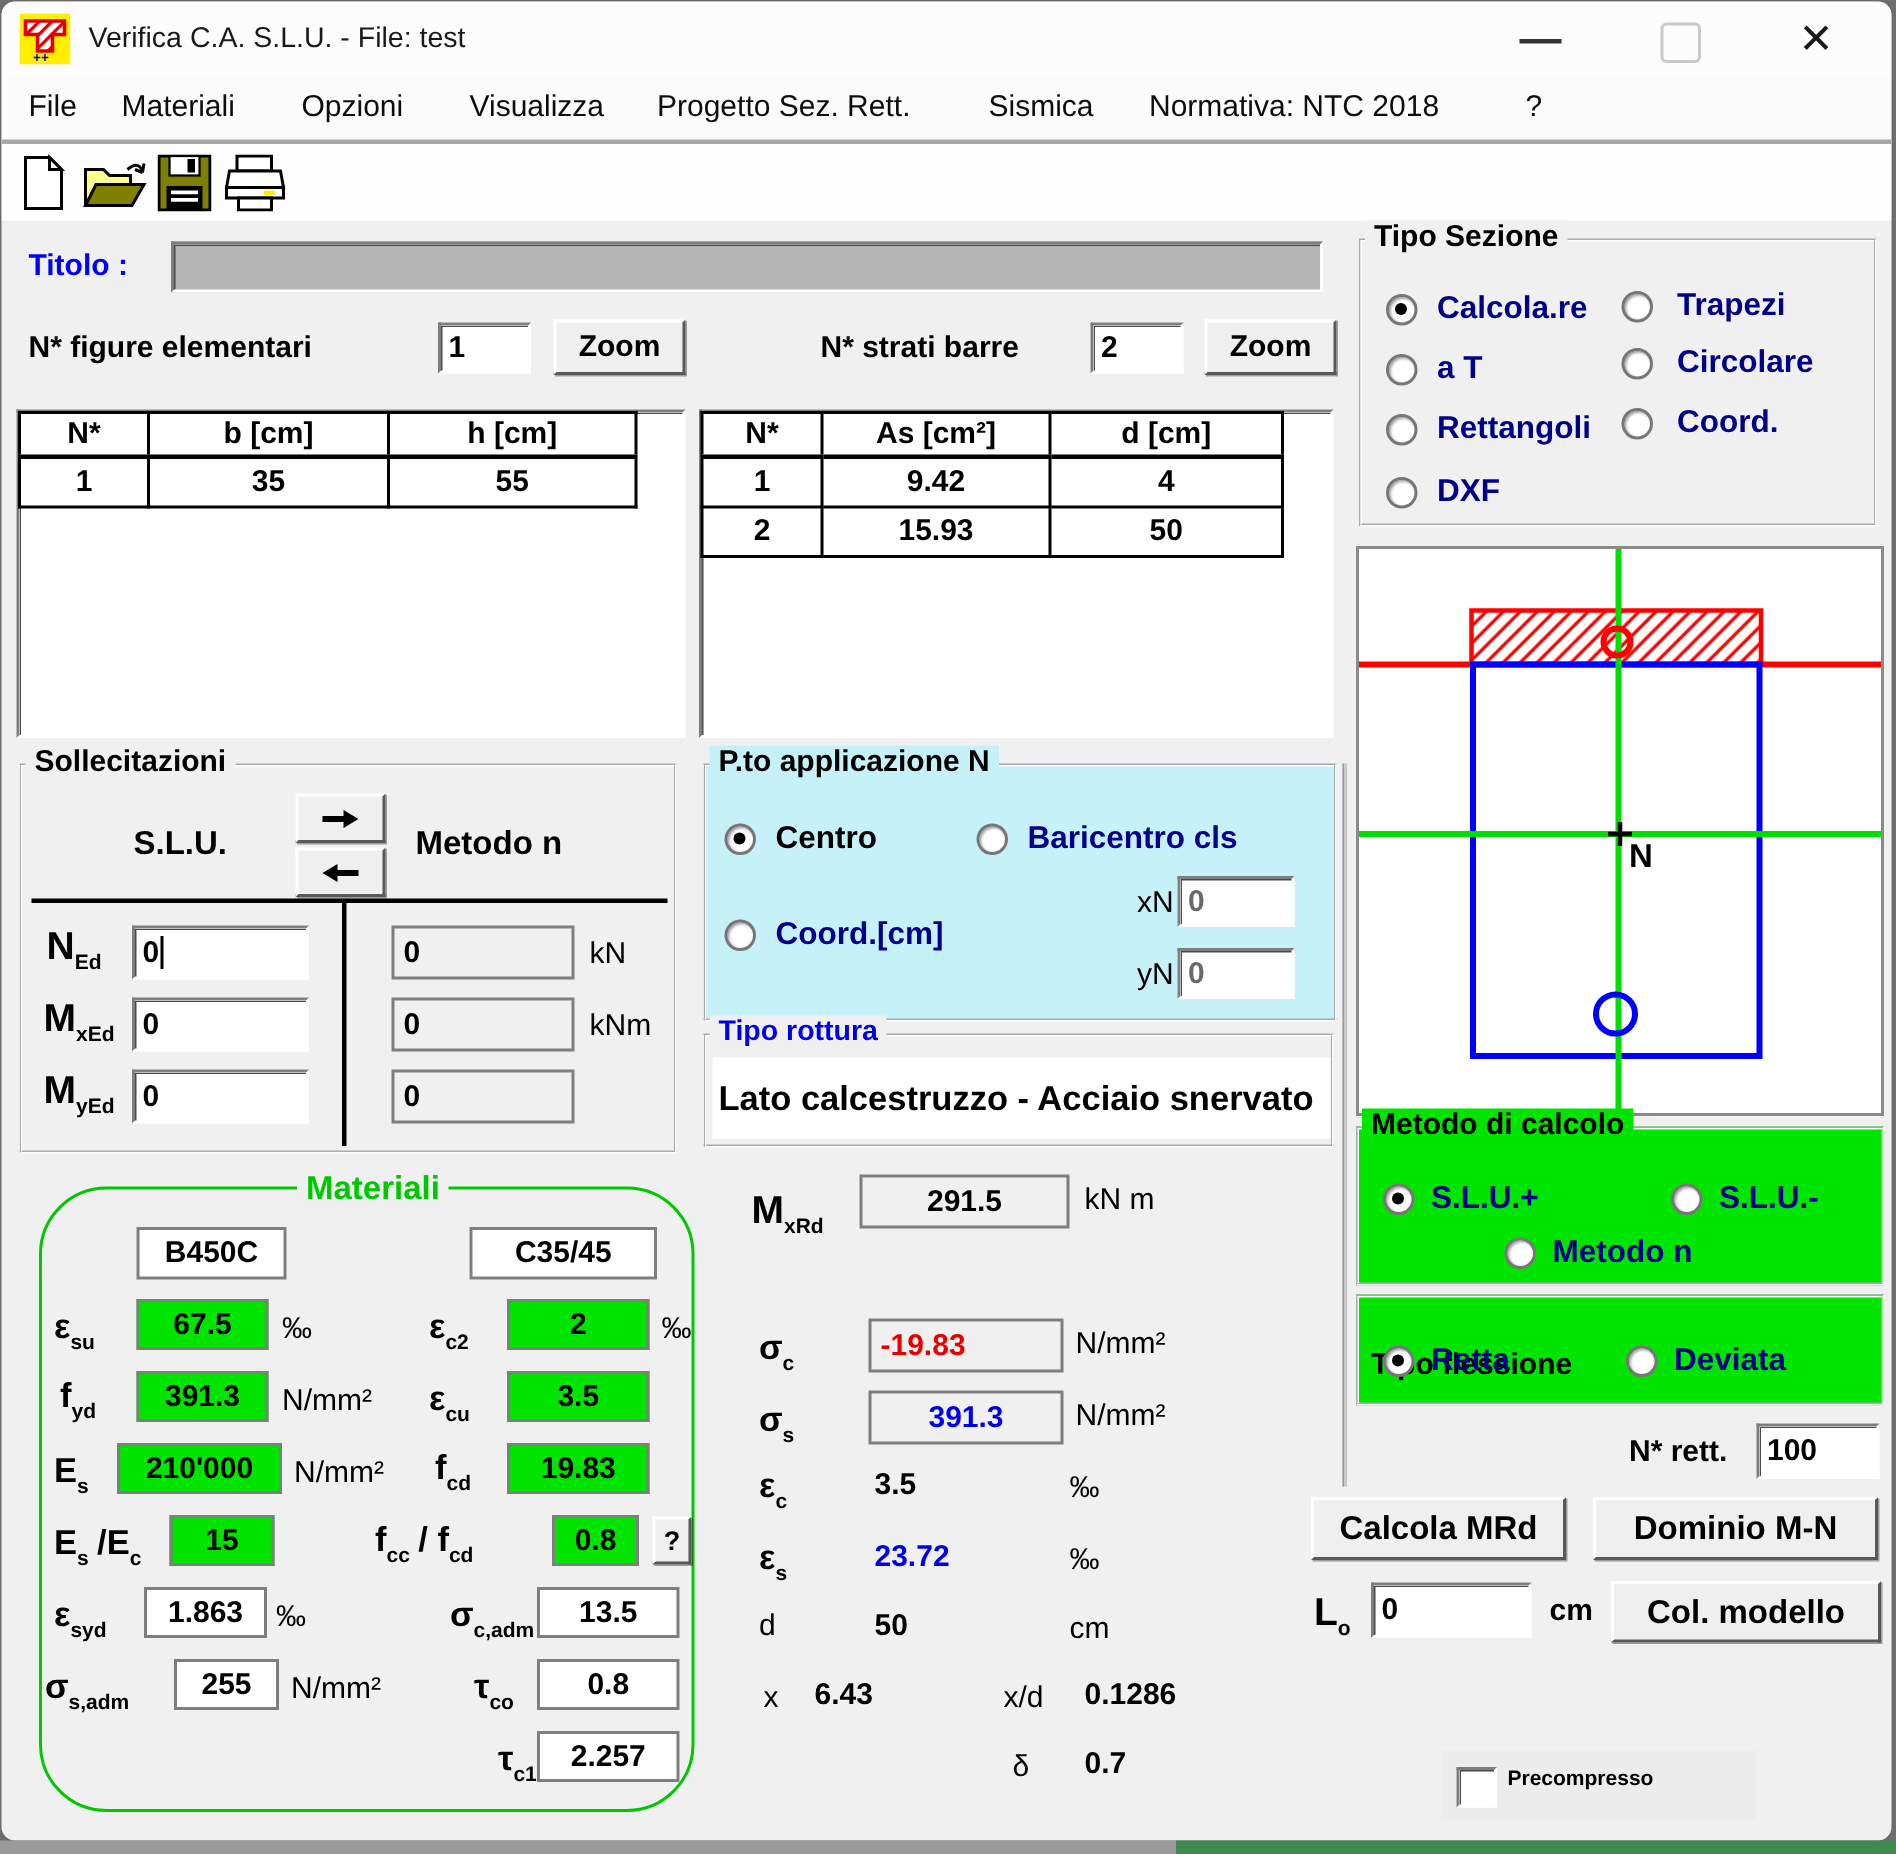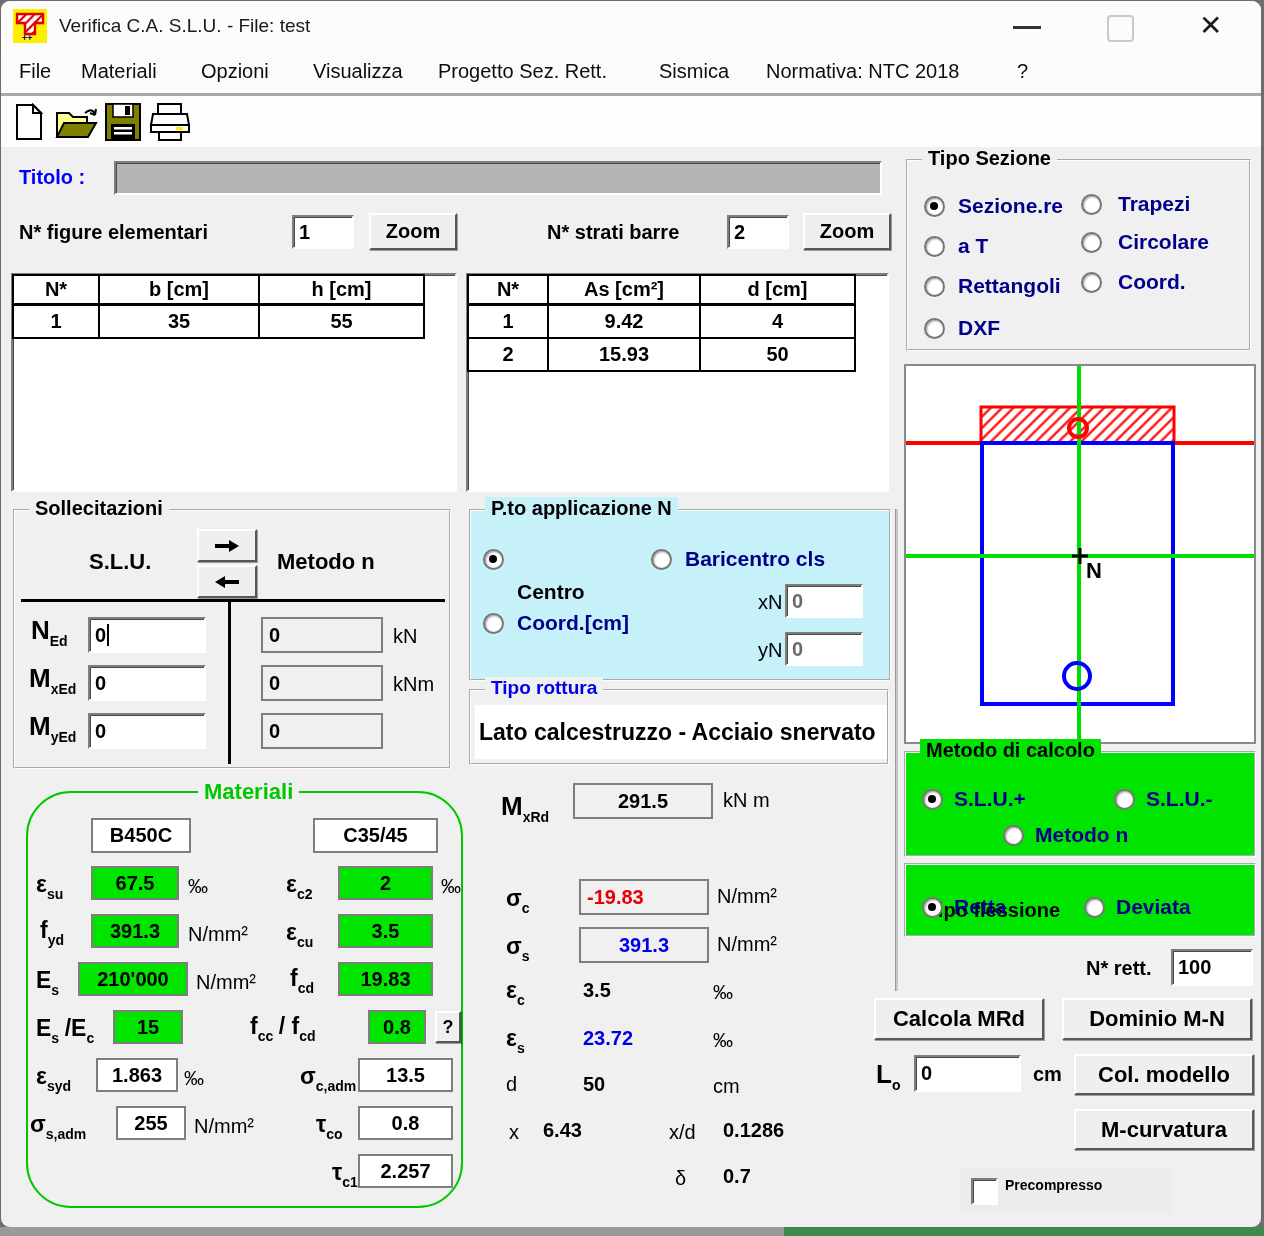--- a/index.html
+++ b/index.html
@@ -7,21 +7,21 @@
   #win{position:absolute;left:0;top:0;width:1260px;height:1226px;background:#f0f0f0;border:1px solid #6a6a6a;border-radius:10px;overflow:hidden;}
   .abs{position:absolute;}
   .lbl{position:absolute;font-weight:bold;font-size:20px;color:#000;white-space:nowrap;}
   .nav{color:#000089;}
   .blu{color:#0000e8;}
   .red{color:#e80000;}
   .sunken{background:#fff;border-top:2px solid #7e7e7e;border-left:2px solid #7e7e7e;border-bottom:2px solid #fff;border-right:2px solid #fff;box-shadow:inset 1px 1px 0 #4a4a4a;}
   input.fld{font-family:"Liberation Sans",sans-serif;font-weight:bold;font-size:20px;padding:1px 5px;box-sizing:border-box;outline:none;}
   .btn3d{position:absolute;background:#efefef;border-top:2px solid #fff;border-left:2px solid #fff;border-right:2px solid #585858;border-bottom:2px solid #585858;box-shadow:1px 1px 0 rgba(0,0,0,.35);display:flex;align-items:center;justify-content:center;font-weight:bold;font-size:20px;color:#000;cursor:pointer;box-sizing:border-box;}
   .groove{position:absolute;border:2px groove #fdfdfd;box-sizing:border-box;}
-  .gtitle{position:absolute;top:-14px;left:14px;padding:0 6px;font-weight:bold;font-size:20px;white-space:nowrap;}
+  .gtitle{position:absolute;top:-14px;left:2px;padding:0 6px;font-weight:bold;font-size:20px;white-space:nowrap;}
   .radio{position:absolute;width:21px;height:21px;border-radius:50%;background:#fff;border:2px solid #767676;box-shadow:inset 1px 1px 2px rgba(0,0,0,.4);box-sizing:border-box;cursor:pointer;}
   .radio.on::after{content:"";position:absolute;left:4px;top:4px;width:8px;height:8px;border-radius:50%;background:#000;}
   .rlbl{position:absolute;font-weight:bold;font-size:21px;white-space:nowrap;cursor:pointer;}
   .vbox{position:absolute;display:flex;align-items:center;justify-content:center;font-weight:bold;font-size:20px;border:2px solid #7e7e7e;box-sizing:border-box;background:#fff;}
   .gbox{background:#00e400;}
   .flatbox{background:#f0f0f0;justify-content:flex-start;padding-left:6px;}
   .sym{font-weight:bold;font-size:23px;}
   .sym2{font-weight:bold;font-size:26px;}
   .sub{font-weight:bold;font-size:14px;vertical-align:-7px;}
   table.grid{border-collapse:collapse;}
@@ -148,21 +148,21 @@
         <td>15.93</td>
         <td>50</td>
       </tr>
     </tbody>
       </table>
   </div>
 
   <div class="groove" style="left:905px;top:158px;width:345px;height:192px;">
     <span class="gtitle" style="background:#f0f0f0;">Tipo Sezione</span>
     <span class="radio on" style="left:16px;top:35px;"></span>
-    <span class="rlbl nav" style="left:50px;top:33px;">Sezione.re</span>
+    <span class="rlbl nav" style="left:50px;top:33px;">Calcola.re</span>
     <span class="radio" style="left:173px;top:33px;"></span>
     <span class="rlbl nav" style="left:210px;top:31px;">Trapezi</span>
     <span class="radio" style="left:16px;top:75px;"></span>
     <span class="rlbl nav" style="left:50px;top:73px;">a T</span>
     <span class="radio" style="left:173px;top:71px;"></span>
     <span class="rlbl nav" style="left:210px;top:69px;">Circolare</span>
     <span class="radio" style="left:16px;top:115px;"></span>
     <span class="rlbl nav" style="left:50px;top:113px;">Rettangoli</span>
     <span class="radio" style="left:173px;top:111px;"></span>
     <span class="rlbl nav" style="left:210px;top:109px;">Coord.</span>
@@ -220,21 +220,21 @@
     <div class="vbox flatbox" style="left:246px;top:106px;width:122px;height:36px;">0</div>
     <div class="vbox flatbox" style="left:246px;top:154px;width:122px;height:36px;">0</div>
     <div class="vbox flatbox" style="left:246px;top:202px;width:122px;height:36px;">0</div>
     <span class="unit" style="left:378px;top:114px;">kN</span>
     <span class="unit" style="left:378px;top:162px;">kNm</span>
   </div>
 
   <div class="groove" style="left:468px;top:508px;width:422px;height:172px;background:#c6f1f8;">
     <span class="gtitle" style="background:#c6f1f8;">P.to applicazione N</span>
     <span class="radio on" style="left:12px;top:38px;"></span>
-    <span class="rlbl" style="left:46px;top:36px;color:#000;margin-top:33px;">Centro</span>
+    <span class="rlbl" style="left:46px;top:36px;color:#000;">Centro</span>
     <span class="radio" style="left:180px;top:38px;"></span>
     <span class="rlbl nav" style="left:214px;top:36px;">Baricentro cls</span>
     <span class="radio" style="left:12px;top:102px;"></span>
     <span class="rlbl nav" style="left:46px;top:100px;">Coord.[cm]</span>
     <span class="lbl" style="left:287px;top:80px;font-weight:normal;">xN</span>
     <input class="fld sunken abs" style="left: 314px; top: 73px; width: 78px; height: 34px; color: rgb(106, 106, 106);" value="0">
     <span class="lbl" style="left:287px;top:128px;font-weight:normal;">yN</span>
     <input class="fld sunken abs" style="left: 314px; top: 121px; width: 78px; height: 34px; color: rgb(106, 106, 106);" value="0">
   </div>
 
@@ -351,21 +351,20 @@
   <input class="fld sunken abs" style="left: 1170px; top: 948px; width: 82px; height: 37px;" value="100">
 
   <button class="btn3d" style="left:873px;top:997px;width:170px;height:42px;font-size:22px;">Calcola MRd</button>
   <button class="btn3d" style="left:1061px;top:997px;width:190px;height:42px;font-size:22px;">Dominio M-N</button>
 
   <span class="lbl" style="left:875px;top:1058px;"><span class="sym2">L</span><span class="sub">o</span></span>
   <input class="fld sunken abs" style="left: 913px; top: 1054px; width: 107px; height: 37px;" value="0">
   <span class="lbl" style="left:1032px;top:1062px;">cm</span>
   <button class="btn3d" style="left:1073px;top:1053px;width:180px;height:41px;font-size:22px;">Col. modello</button>
 
-  <button class="btn3d" style="left:1073px;top:1108px;width:180px;height:41px;font-size:22px;">M-curvatura</button>
 
   <div class="abs" style="left:960px;top:1166px;width:210px;height:46px;background:#ececec;">
     <span class="abs sunken" style="left:10px;top:11px;width:23px;height:23px;cursor:pointer;"></span>
     <span class="lbl" style="left:44px;top:10px;font-size:14px;cursor:pointer;">Precompresso</span>
   </div>
 
 </div>
 
 <div class="abs" style="left:0;top:1227px;width:784px;height:9px;background:#9a9a9a;"></div>
 <div class="abs" style="left:784px;top:1227px;width:480px;height:9px;background:#3f8b4f;"></div>

